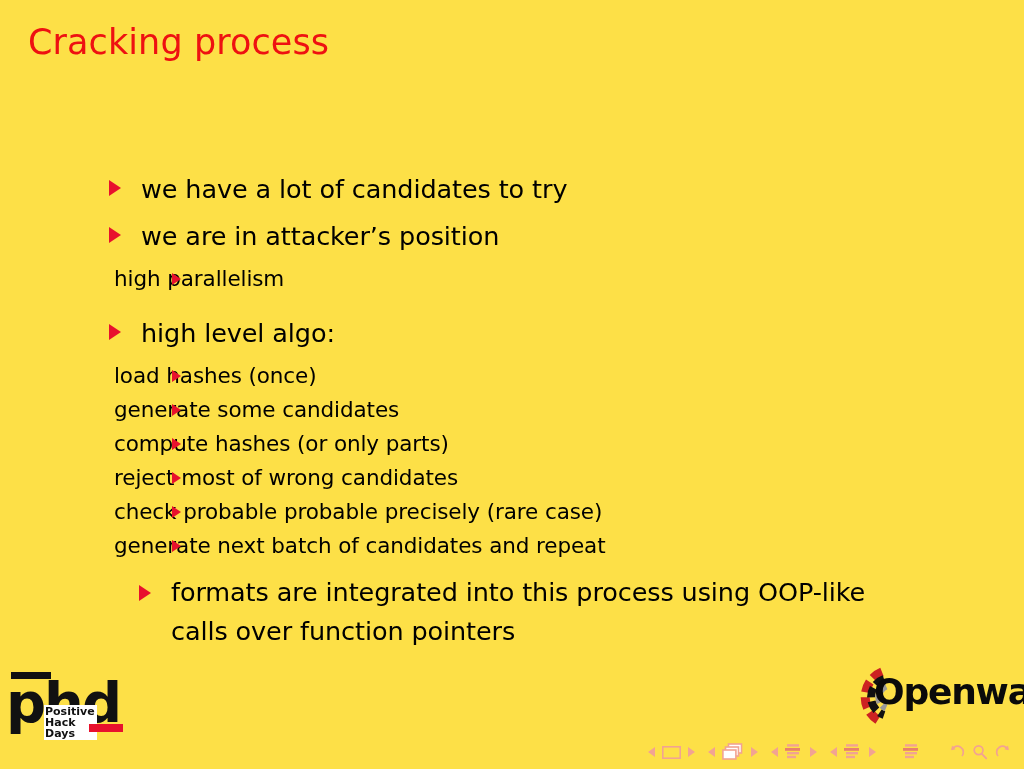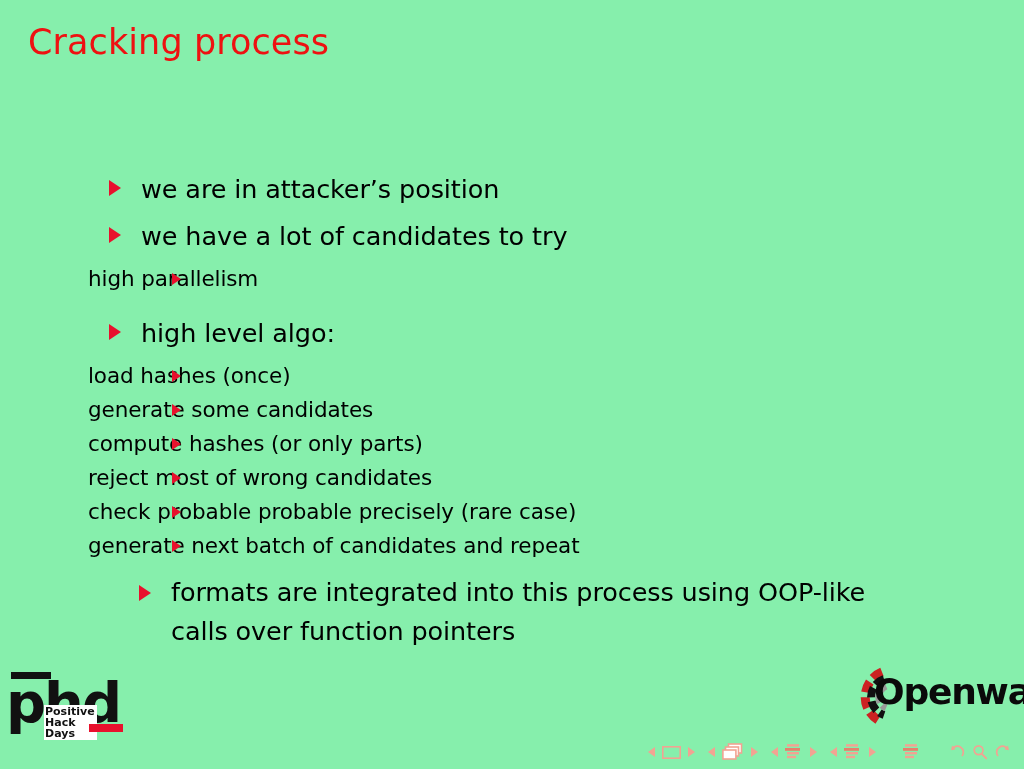--- a/index.html
+++ b/index.html
@@ -16,21 +16,21 @@
     position: relative;
     font-family: "DejaVu Sans", sans-serif;
     color: #000000;
   }
 
   .slide {
     position: absolute;
     inset: 0;
     width: 1024px;
     height: 769px;
-    background: #86efac;
+    background: #fde047;
   }
 
   
   .slide-title {
     position: absolute;
     left: 28px;
     top: 22px;
     font-size: 35px;
     font-weight: 400;
     letter-spacing: 0.1px;
@@ -67,21 +67,21 @@
     border-bottom: 8px solid transparent;
     border-left: 12px solid #e8112d;
   }
 
   .lvl2-list {
     margin-top: 1px;
   }
 
   .lvl2-item {
     position: relative;
-    padding-left: 88px;
+    padding-left: 114px;
     font-size: 21.5px;
     line-height: 34px;
     color: #000000;
     letter-spacing: -0.1px;
   }
 
   .lvl2-item > .marker {
     position: absolute;
     left: 172px;
     top: 11px;
@@ -207,26 +207,26 @@
 <body>
 
 <div class="slide">
 
   <div class="slide-title">Cracking process</div>
 
   <div class="body-block">
 
     <div class="lvl1-item">
       <span class="marker"></span>
-      <span>we are in attacker’s position</span>
+      <span>we have a lot of candidates to try</span>
     </div>
 
     <div class="lvl1-item">
       <span class="marker"></span>
-      <span>we have a lot of candidates to try</span>
+      <span>we are in attacker’s position</span>
     </div>
 
     <div class="lvl2-list">
       <div class="lvl2-item">
         <span class="marker"></span>
         <span>high parallelism</span>
       </div>
     </div>
 
     <div class="lvl1-item" style="margin-top:16px;">

